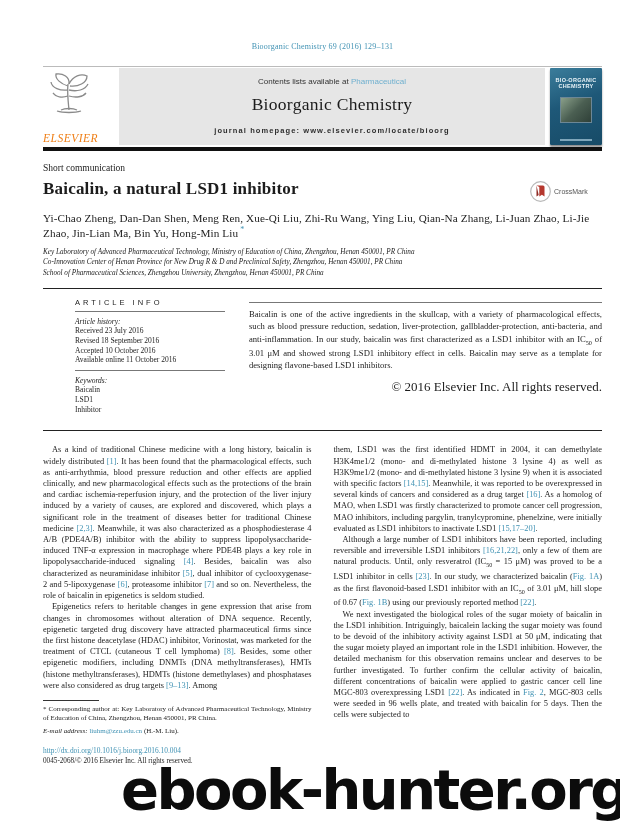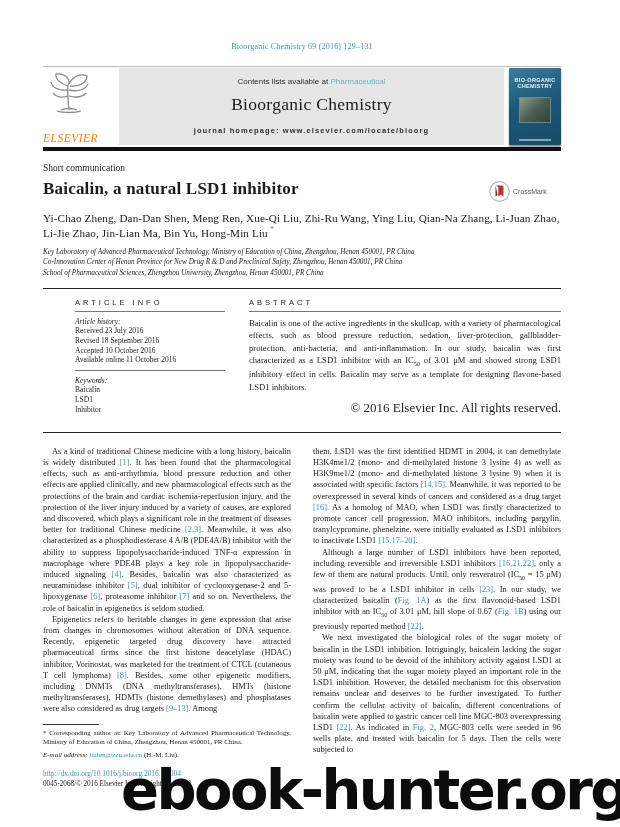--- a/index.html
+++ b/index.html
@@ -2,21 +2,21 @@
 <html><head>
 <meta charset="utf-8">
 <style>
   * { margin:0; padding:0; box-sizing:border-box; }
   html,body { background:#fff; }
   .page {
     position:relative; width:620px; height:827px; margin:0 auto;
     background:#fff; overflow:hidden;
     font-family:"Liberation Serif", serif; color:#1c1c1c;
   }
-  .content { padding:42px 59px 0 43px; }
+  .content { padding:42px 18px 0 43px; }
 
   
   .journal-ref { text-align:center; font-size:8px; color:#4293b4; letter-spacing:.2px; }
 
   
   .banner { display:flex; margin-top:15px; border-top:1px solid #bbb; padding-top:1px; }
   .publisher-col { width:76px; display:flex; flex-direction:column; align-items:flex-start; justify-content:space-between; padding:2px 6px 1px 0;font-style:italic; }
   .publisher-name { font-size:11.5px; color:#ef7e15; letter-spacing:.5px; font-family:"Liberation Serif",serif; margin-top:1px; }
   .banner-center { flex:1; background:#e6e6e6; text-align:center; padding:9px 4px 8px 4px; }
   .contents-note { font-size:8px; font-family:"Liberation Sans",sans-serif; color:#333; }
@@ -162,21 +162,20 @@
         <div class="info-line">Available online 11 October 2016</div>
         <div class="sub-rule w"></div>
         <div class="kw-block">
           <div class="info-label">Keywords:</div>
           <div class="info-line">Baicalin</div>
           <div class="info-line">LSD1</div>
           <div class="info-line">Inhibitor</div>
         </div>
       </div>
       <div class="abs-col">
-        <div class="sec-heading">ABSTRACT</div>
         <div class="sub-rule"></div>
         <div class="abs-text"><span>Baicalin is one of the active ingredients in the skullcap, with a variety of pharmacological effects, such as blood pressure reduction, sedation, liver-protection, gallbladder-protection, anti-bacteria, and anti-inflammation. In our study, baicalin was first characterized as a LSD1 inhibitor with an IC</span><span class="sub">50</span><span> of 3.01 μM and showed strong LSD1 inhibitory effect in cells. Baicalin may serve as a template for designing flavone-based LSD1 inhibitors.</span></div>
         <div class="abs-copyright">© 2016 Elsevier Inc. All rights reserved.</div>
       </div>
     </div>
 
     <div class="section-end-rule"></div>
 
     <div class="body-cols">
       <div class="col">

